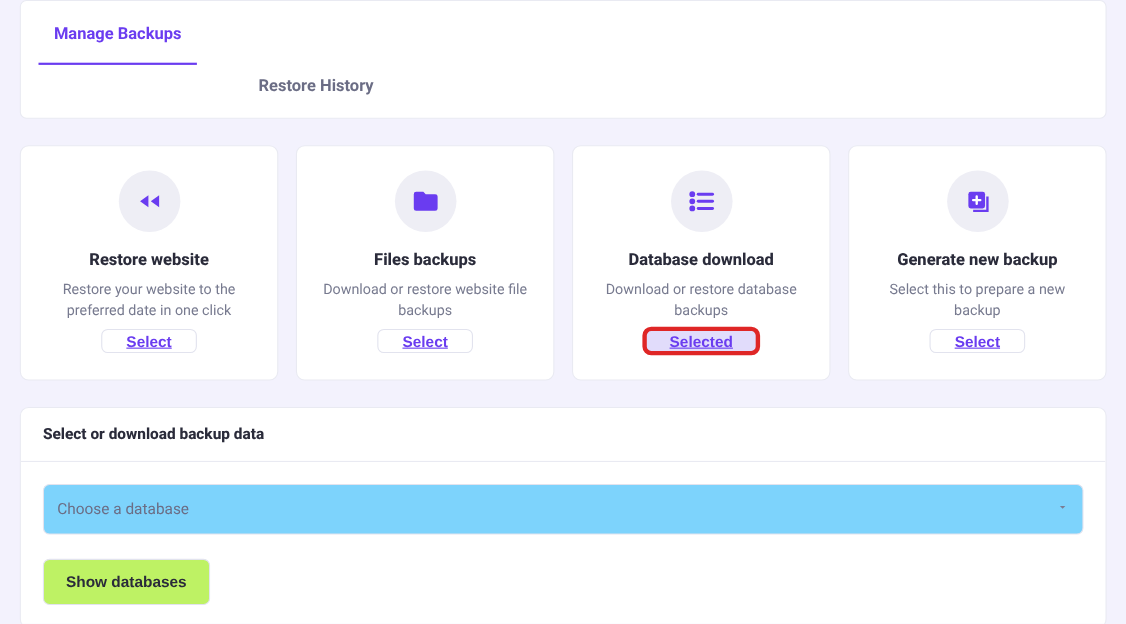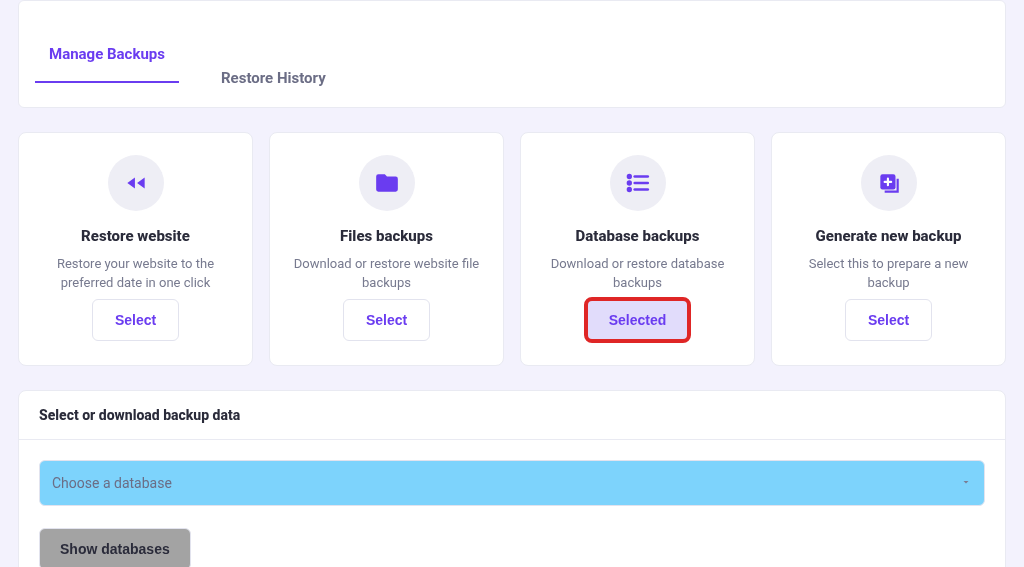--- a/index.html
+++ b/index.html
@@ -16,22 +16,22 @@
     
     .tabs-card {
       background: #fff;
       border: 1px solid #e9eaf2;
       border-radius: 6px;
       margin-top: 0;
       padding: 0;
     }
     .tabs {
       display: flex;
-      align-items: center;
-      gap: 0;
+      align-items: flex-start;
+      gap: 14px;
       padding: 0 16px;
     }
     .tab {
       padding: 20px 14px 18px;
       font-size: 15px;
       font-weight: 700;
       color: #6b6d85;
       cursor: pointer;
       border-bottom: 2px solid transparent;
     }
@@ -82,22 +82,23 @@
       line-height: 1.45;
       margin-bottom: 6px;
     }
     .btn {
       background: #fff;
       border: 1px solid #e2e3ee;
       border-radius: 6px;
       color: #6a3cf0;
       font-weight: 700;
       font-size: 14px;
-      padding: 12px 22px;
-      cursor: pointer;
+      padding: 2px 22px;
+      cursor: pointer;
+      text-decoration: underline;
     }
     .btn.selected { background: #e1dcfb; }
     .highlight { outline: 4px solid #df2626; outline-offset: -2px; }
 
     
     .panel {
       background: #fff;
       border: 1px solid #e9eaf2;
       border-radius: 8px;
       margin-top: 24px;
@@ -120,21 +121,21 @@
       color: #6b6d85;
       display: flex;
       align-items: center;
       justify-content: space-between;
       cursor: pointer;
       background: #7dd3fc;
     }
     .select .caret { color: #7a7c93; }
     .outline-btn {
       margin-top: 22px;
-      background: #a3a3a3;
+      background: #bef264;
       border: 1px solid #e2e3ee;
       border-radius: 6px;
       color: #2a2b3a;
       font-weight: 700;
       font-size: 14px;
       padding: 12px 20px;
       cursor: pointer;
     }
   </style>
 </head>
@@ -183,21 +184,21 @@
     <div class="icon-circle">
       <svg viewBox="0 0 24 24" fill="none" stroke="#6a3cf0" stroke-width="2.5" stroke-linecap="round">
           <circle cx="4" cy="6" r="1.2" fill="#6a3cf0"></circle>
           <line x1="9" y1="6" x2="21" y2="6"></line>
           <circle cx="4" cy="12" r="1.2" fill="#6a3cf0"></circle>
           <line x1="9" y1="12" x2="21" y2="12"></line>
           <circle cx="4" cy="18" r="1.2" fill="#6a3cf0"></circle>
           <line x1="9" y1="18" x2="21" y2="18"></line>
         </svg>
     </div>
-    <div class="card-title">Database backups</div>
+    <div class="card-title">Database download</div>
     <div class="card-desc">Download or restore database backups</div>
     <button class="btn selected highlight">
       <span>Selected</span>
     </button>
   </div>
 
   <div class="card">
     <div class="icon-circle">
       <svg viewBox="0 0 24 24" fill="#6a3cf0">
           <rect x="4" y="4" width="14" height="14" rx="2"></rect>

